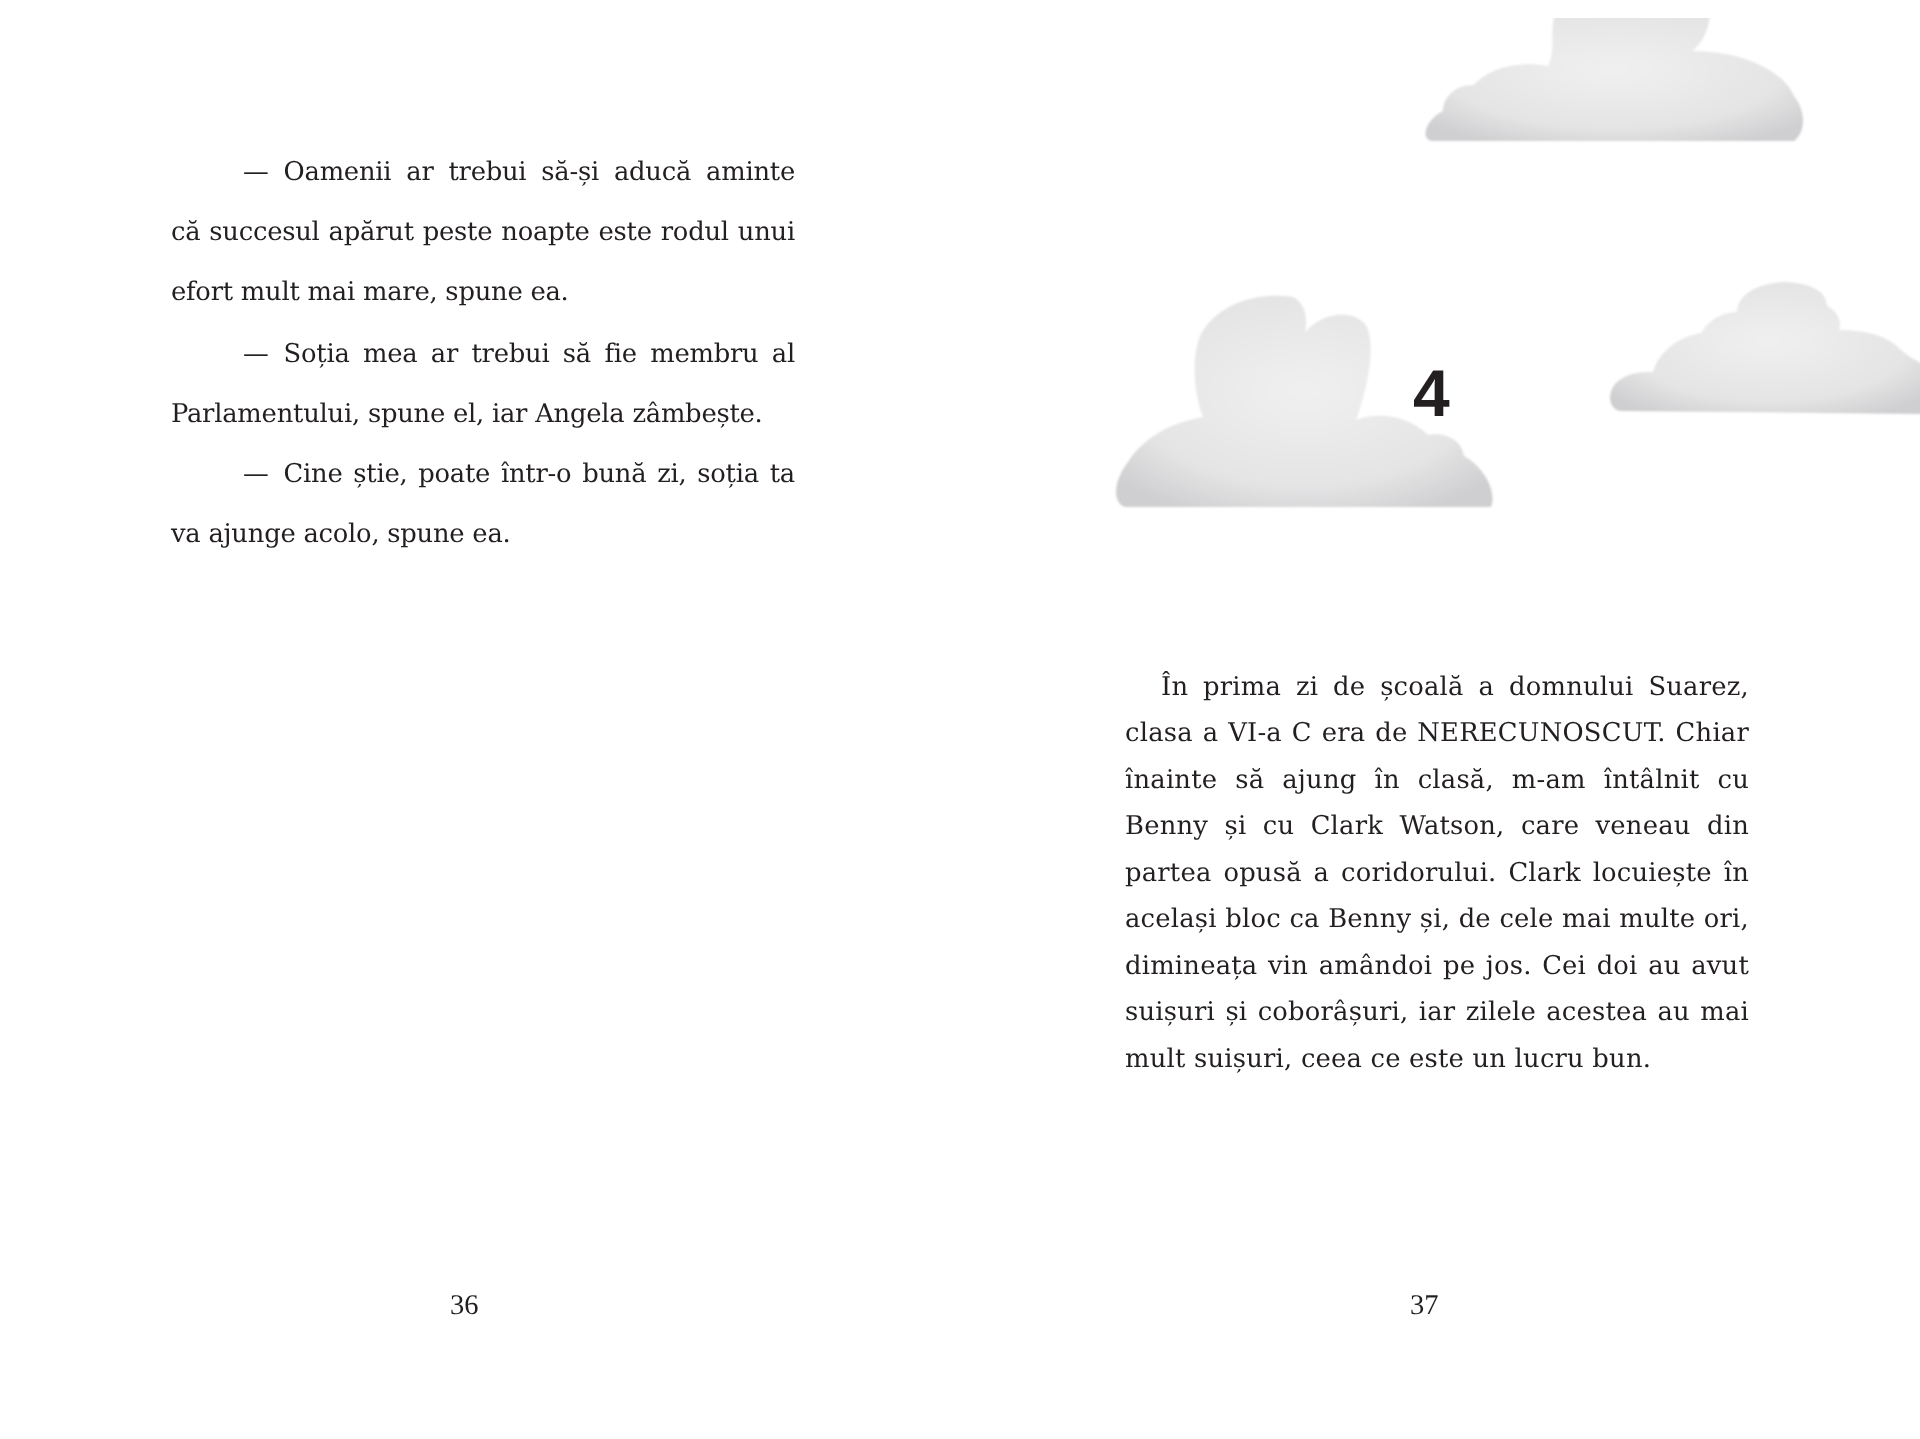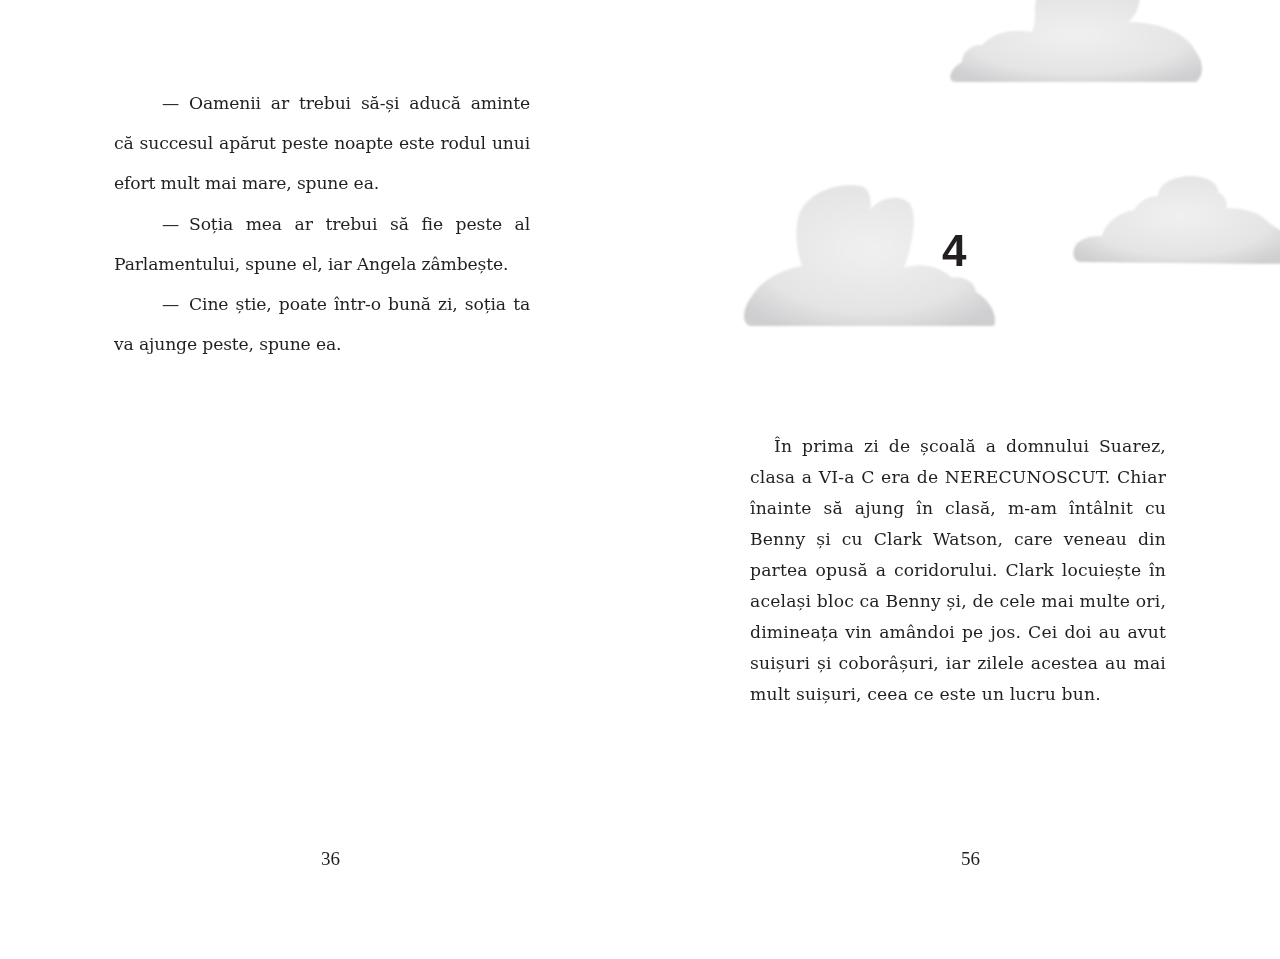--- a/index.html
+++ b/index.html
@@ -10,21 +10,21 @@
     body {
       width: 1280px;
       height: 959px;
       position: relative;
       overflow: hidden;
       font-family: "DejaVu Serif", serif;
       color: #231f20;
     }
     .page {
       position: absolute;
-      top: 0;
+      top: 12px;
       height: 891px;
     }
     .page-left { left: 0; width: 640px; }
     .page-right { left: 640px; width: 640px; }
 
     .text-block {
       position: absolute;
       width: 416px;
       font-size: 17.2px;
       text-align: justify;
@@ -54,43 +54,43 @@
       margin-right: 10px;
     }
 
     .page-number {
       position: absolute;
       top: 848px;
       font-family: "Liberation Serif", serif;
       font-size: 19px;
       color: #231f20;
       width: 40px;
-      text-align: right;
+      text-align: left;
     }
     .page-left .page-number { left: 300px; }
     .page-right .page-number { left: 300px; }
     .chapter-number {
       position: absolute;
       left: 302px;
       top: 229px;
       font-family: "Liberation Sans", sans-serif;
       font-weight: bold;
       font-size: 44px;
       line-height: 1;
       color: #231f20;
     }
   </style>
 </head>
 <body>
 
 <div class="page page-left">
   <div class="text-block left-text">
     <p class="para dialogue"><span class="dash">—</span><span>Oamenii ar trebui să-și aducă aminte că succesul apărut peste noapte este rodul unui efort mult mai mare, spune ea.</span></p>
-    <p class="para dialogue"><span class="dash">—</span><span>Soția mea ar trebui să fie peste al Parlamentului, spune el, iar Angela zâmbește.</span></p>
-    <p class="para dialogue"><span class="dash">—</span><span>Cine știe, poate într-o bună zi, soția ta va ajunge peste, spune ea.</span></p>
+    <p class="para dialogue"><span class="dash">—</span><span>Soția mea ar trebui să fie membru al Parlamentului, spune el, iar Angela zâmbește.</span></p>
+    <p class="para dialogue"><span class="dash">—</span><span>Cine știe, poate într-o bună zi, soția ta va ajunge acolo, spune ea.</span></p>
   </div>
   <div class="page-number">36</div>
 </div>
 
 <div class="page page-right">
 
   <svg width="640" height="959" style="position:absolute;left:0;top:0;">
     <defs>
       <radialGradient id="cloudGrad" cx="50%" cy="45%" r="65%">
         <stop offset="0%" stop-color="#f0f0f1"></stop>
@@ -148,14 +148,14 @@
         Z"></path>
     </g>
   </svg>
 
   <div class="chapter-number">4</div>
 
   <div class="text-block right-text">
     <p class="para"><span>În prima zi de școală a domnului Suarez, clasa a VI-a C era de NERECUNOSCUT. Chiar înainte să ajung în clasă, m-am întâlnit cu Benny și cu Clark Watson, care veneau din partea opusă a coridorului. Clark locuiește în același bloc ca Benny și, de cele mai multe ori, dimineața vin amândoi pe jos. Cei doi au avut suișuri și coborâșuri, iar zilele acestea au mai mult suișuri, ceea ce este un lucru bun.</span></p>
   </div>
 
-  <div class="page-number">56</div>
+  <div class="page-number">37</div>
 </div>
 
 </body></html>

